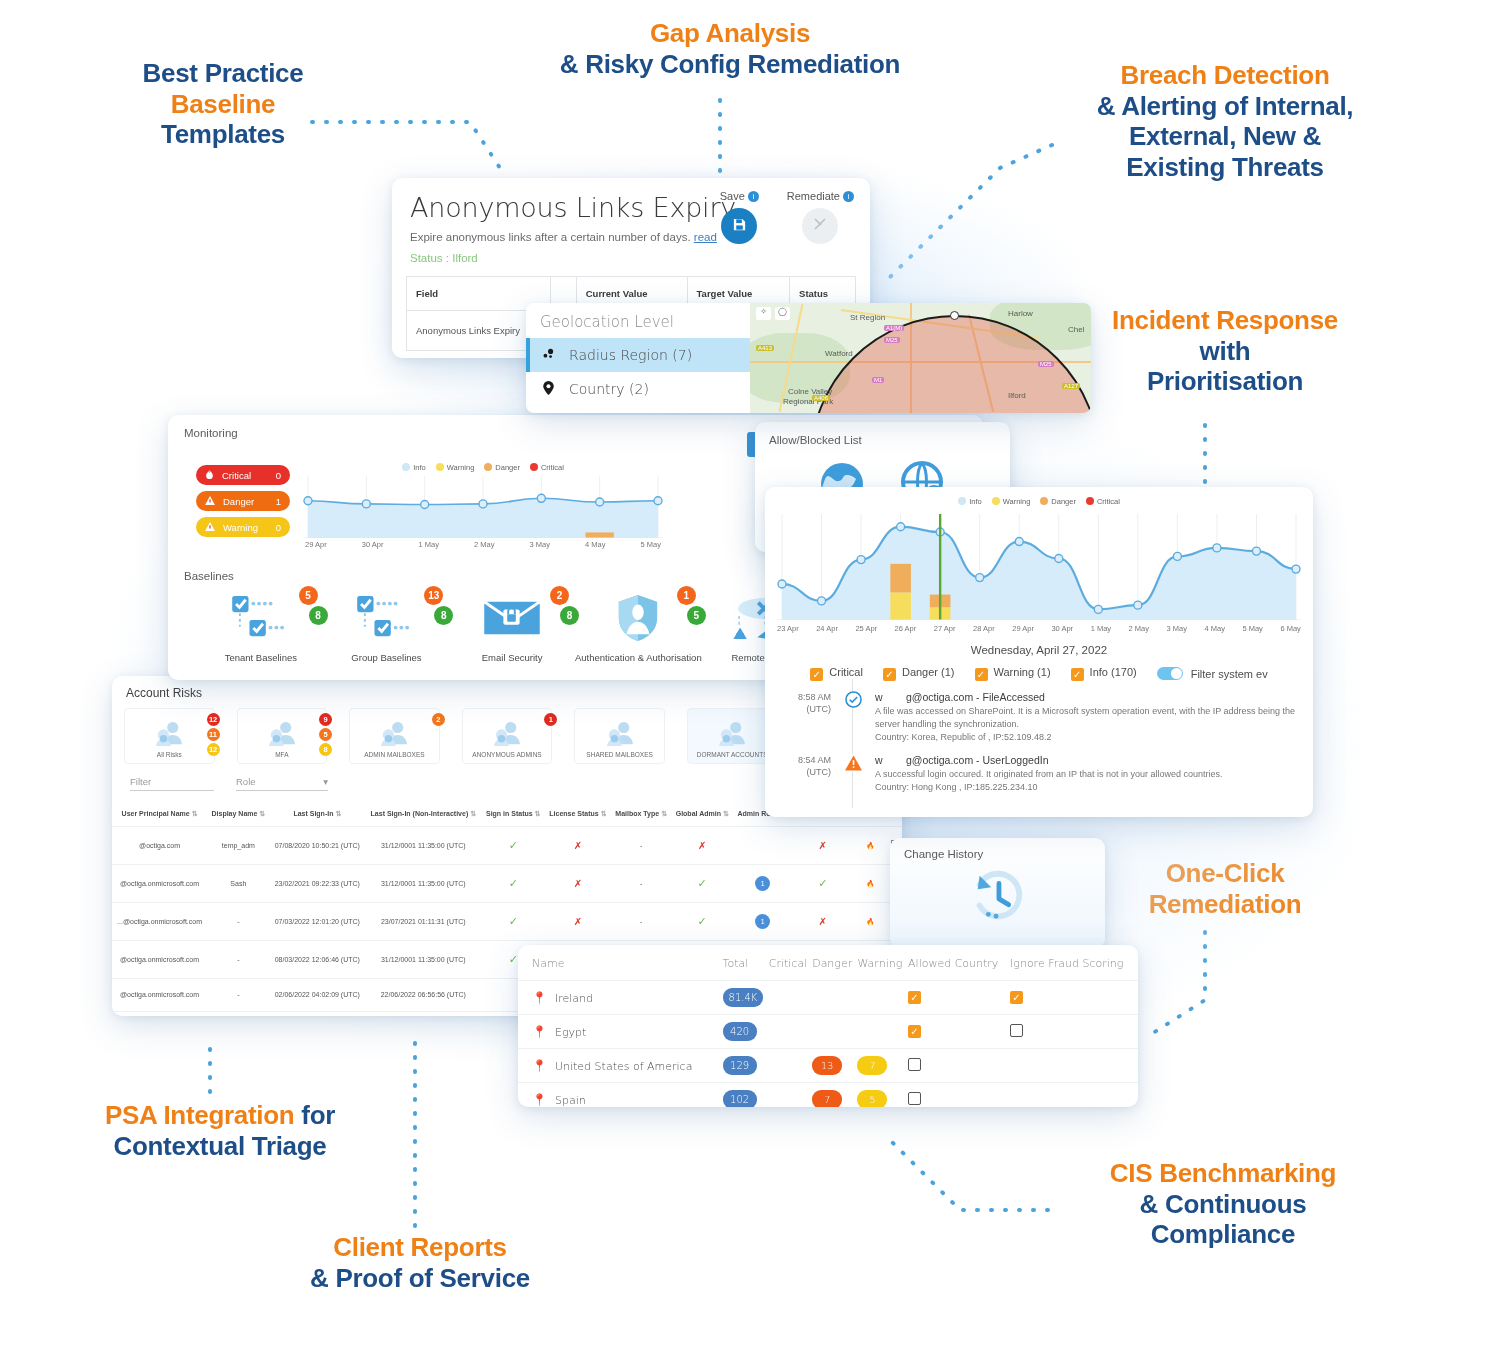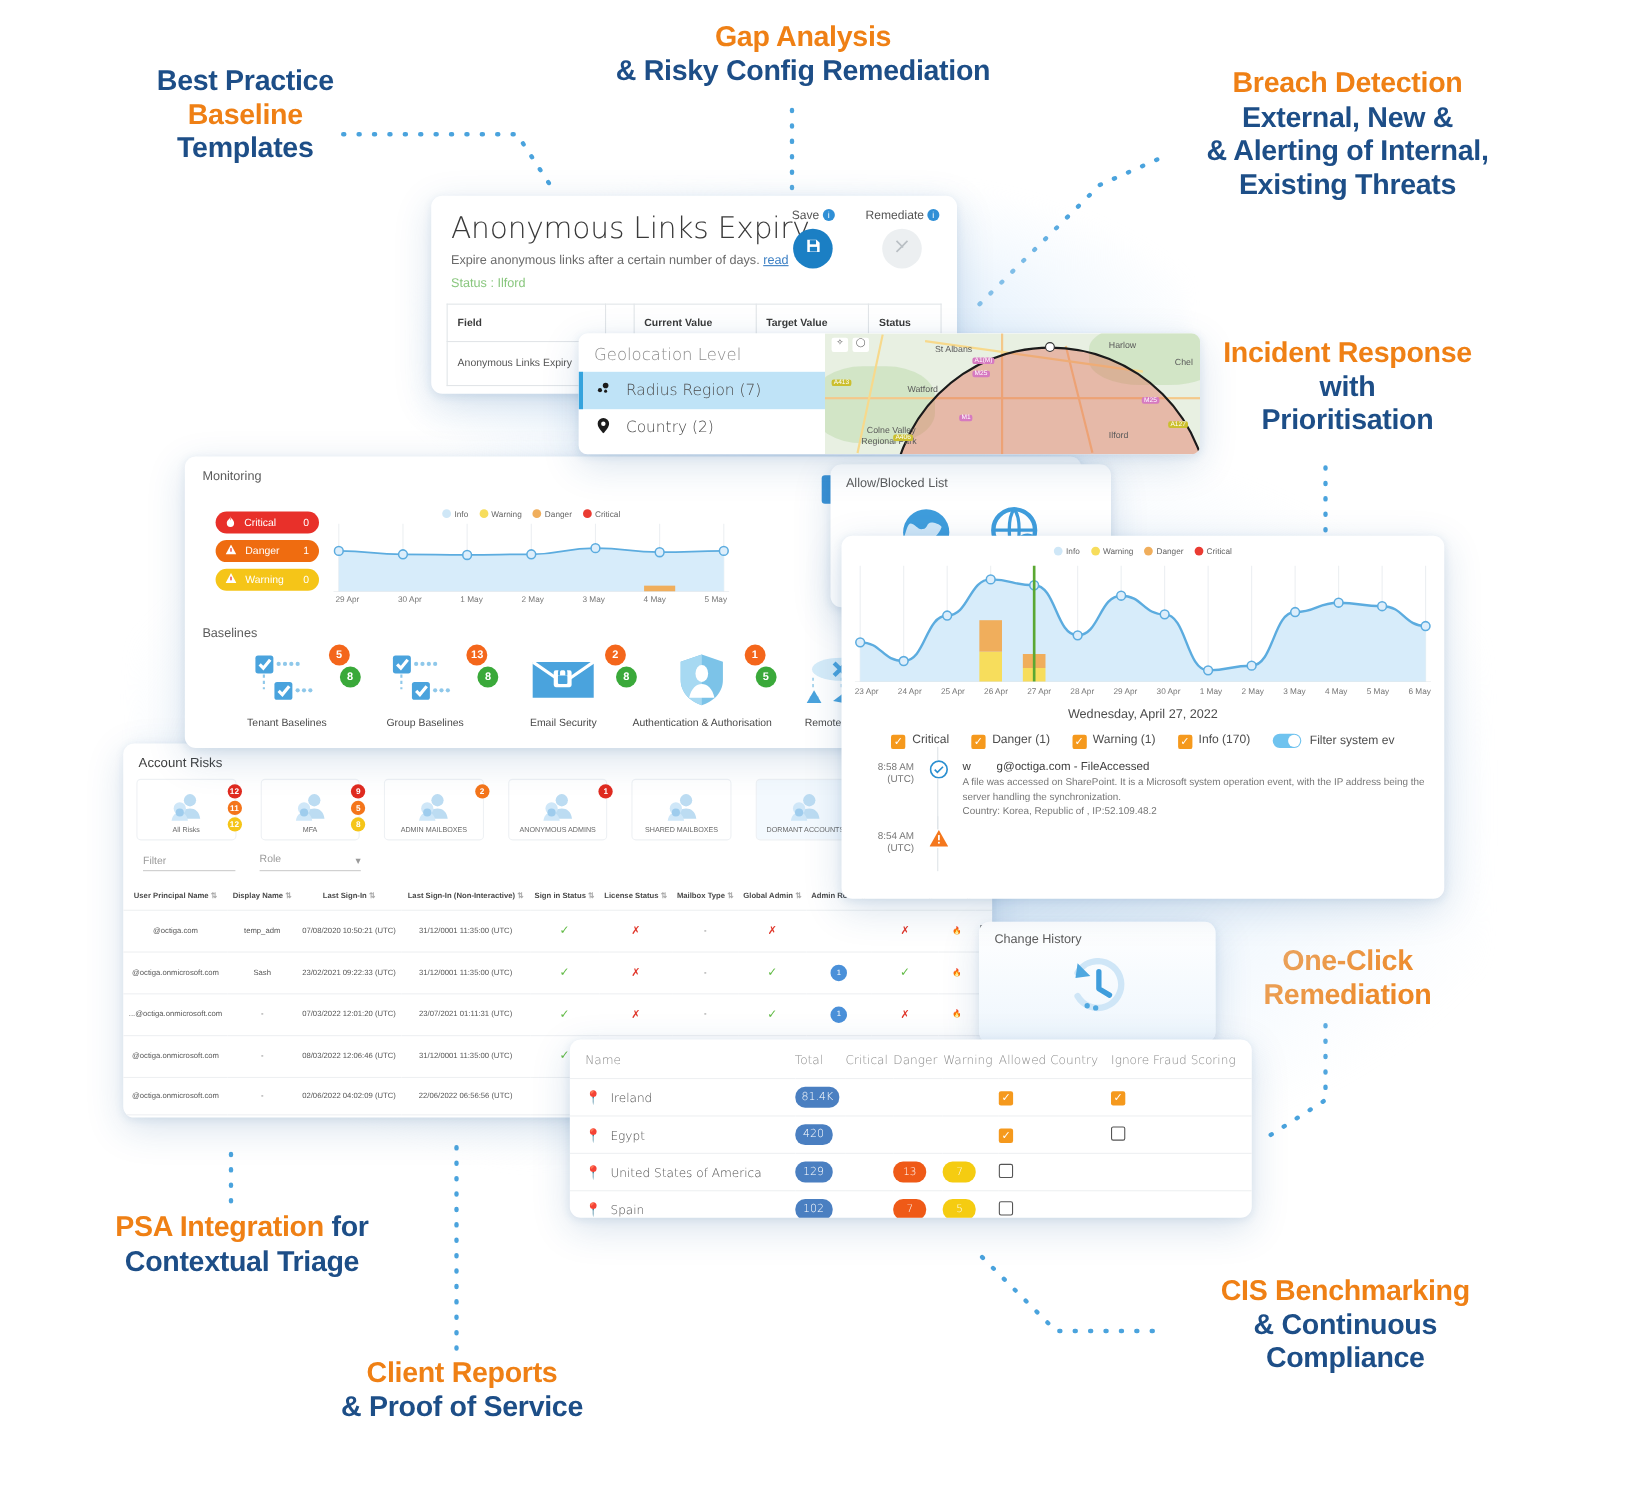--- a/index.html
+++ b/index.html
@@ -219,22 +219,22 @@
     <div>Templates</div>
   </div>
 
   <div class="callout c-gap">
     <div class="o">Gap Analysis</div>
     <div>&amp; Risky Config Remediation</div>
   </div>
 
   <div class="callout c-bd">
     <div class="o">Breach Detection</div>
+    <div>&amp; Alerting of Internal,</div>
     <div>External, New &amp;</div>
-    <div>&amp; Alerting of Internal,</div>
     <div>Existing Threats</div>
   </div>
 
   <div class="callout c-ir">
     <div class="o">Incident Response</div>
     <div>with</div>
     <div>Prioritisation</div>
   </div>
 
   <div class="callout c-occ">
@@ -803,21 +803,21 @@
       <div class="mroad y" style="left:40px;top:0;width:2px;height:110px;transform:rotate(12deg);"></div>
       <div class="mroad" style="left:160px;top:0;width:2px;height:110px;"></div>
       <div class="mroad" style="left:230px;top:10px;width:2px;height:100px;transform:rotate(-14deg);"></div>
       <div class="mroad y" style="left:90px;top:20px;width:200px;height:2px;transform:rotate(8deg);"></div>
       <div class="mcircle" style="left:60px;top:12px;width:290px;height:290px;"></div>
       <div class="mhandle" style="left:200px;top:8px;"></div>
       <div class="mctl">
         <div>✧</div>
         <div>◯</div>
       </div>
-      <div class="mcity" style="left:100px;top:10px;">St Albans</div>
+      <div class="mcity" style="left:100px;top:10px;">St Region</div>
       <div class="mcity" style="left:258px;top:6px;">Harlow</div>
       <div class="mcity" style="left:318px;top:22px;">Chel</div>
       <div class="mcity" style="left:75px;top:46px;">Watford</div>
       <div class="mcity" style="left:258px;top:88px;">Ilford</div>
       <div class="mcity" style="left:38px;top:84px;">Colne Valley</div>
       <div class="mcity" style="left:33px;top:94px;">Regional Park</div>
       <div class="mshield" style="left:134px;top:22px;">A1(M)</div>
       <div class="mshield" style="left:134px;top:34px;">M25</div>
       <div class="mshield y" style="left:6px;top:42px;">A413</div>
       <div class="mshield" style="left:122px;top:74px;">M1</div>
@@ -921,20 +921,24 @@
     <div class="ev-time">8:54 AM<br>(UTC)</div>
     <div class="ev-rail">
             <span class="ev-mark">
               <svg width="17" height="16" viewBox="0 0 18 16">
                 <path d="M9 0l9 16H0z" fill="#f4771d"></path>
                 <rect x="8.2" y="5" width="1.7" height="5" fill="#fff"></rect>
                 <rect x="8.2" y="11.5" width="1.7" height="1.7" fill="#fff"></rect>
               </svg>
             </span>
           </div>
+    <div class="ev-body">
+      <div class="ev-title">w&nbsp;&nbsp;&nbsp;&nbsp;&nbsp;&nbsp;&nbsp;&nbsp;g@octiga.com - UserLoggedIn</div>
+      <div class="ev-desc">A successful login occured. It originated from an IP that is not in your allowed countries.<br>Country: Hong Kong , IP:185.225.234.10</div>
+    </div>
         </div>
       </div>
   </div>
 
   <div class="card" id="ctry-card">
     <table>
       <thead>
           <tr id="ct-head">
             <th style="padding-left:14px;width:33%">Name</th>
             <th style="text-align:left">Total</th>

